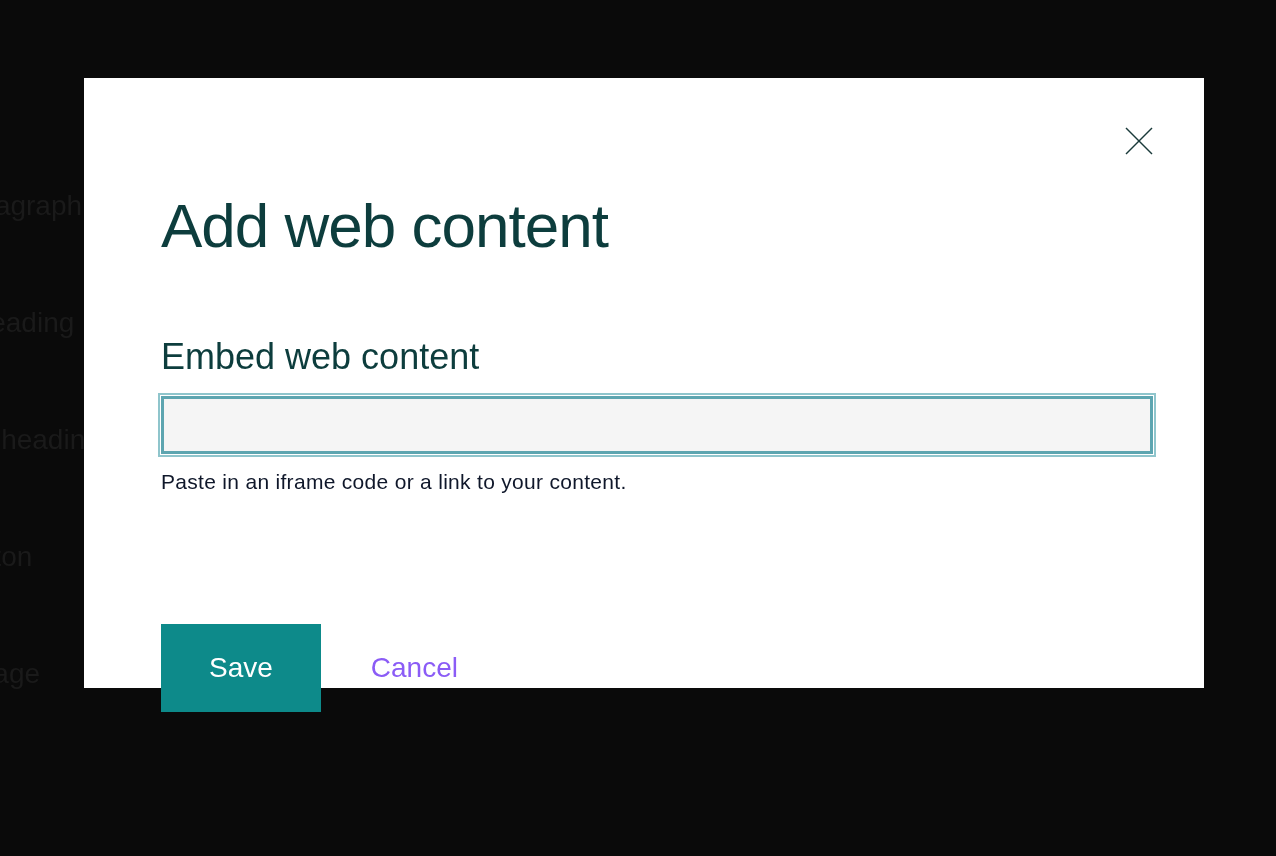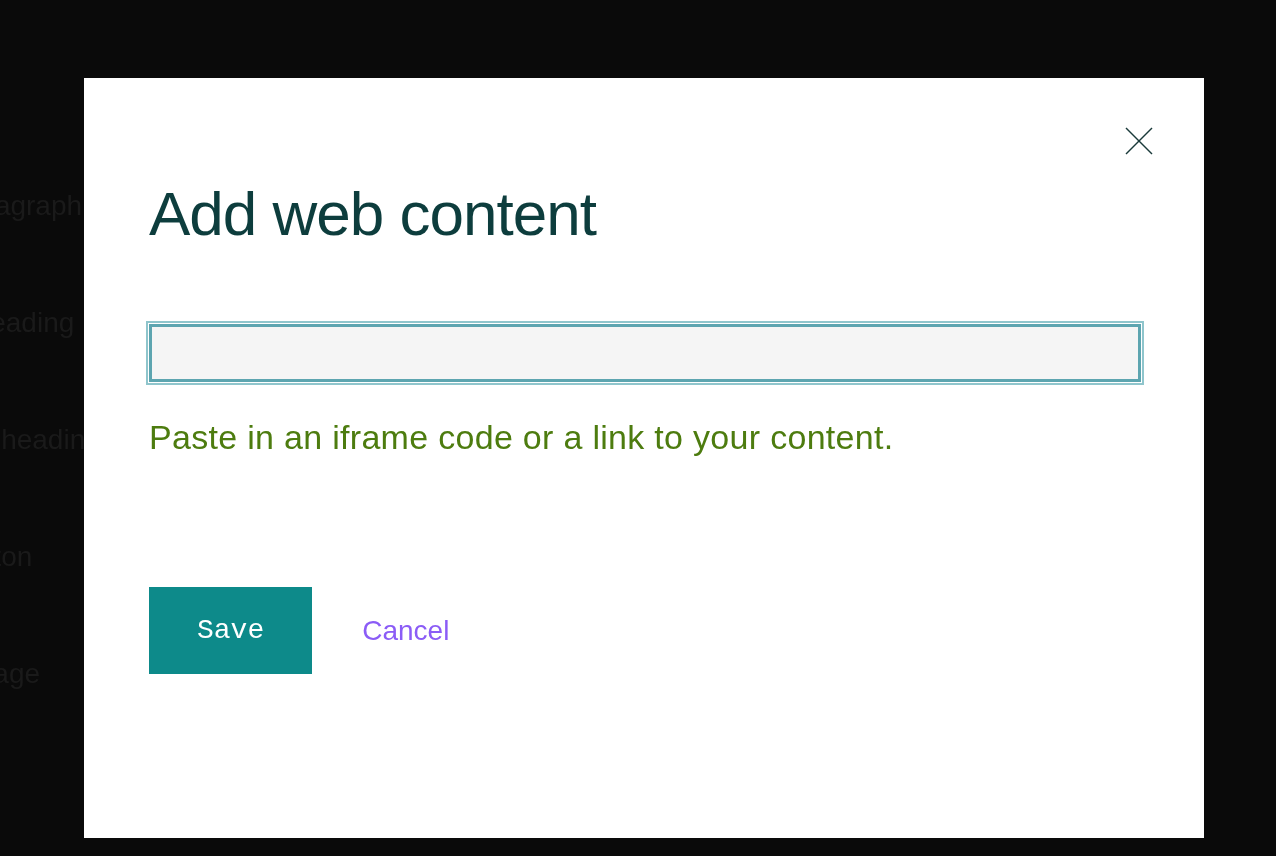--- a/index.html
+++ b/index.html
@@ -32,23 +32,23 @@
     
     .bg-item:first-child {
       margin-top: 190px;
     }
     
     .modal {
       position: absolute;
       left: 84px;
       top: 78px;
       width: 1120px;
-      height: 760px;
+      height: 610px;
       background: #ffffff;
-      padding: 0;
+      padding: 12px;
     }
     
     .close-icon {
       position: absolute;
       top: 48px;
       right: 50px;
       width: 30px;
       height: 30px;
       cursor: pointer;
       color: #1a3a3a;
@@ -84,43 +84,43 @@
       background: #f5f5f5;
       border: 3px solid #5da5b0;
       outline: 2px solid #8fc5cc;
       outline-offset: 1px;
       font-size: 20px;
       padding: 0 12px;
       color: #333;
     }
     
     .field-hint {
-      font-size: 34px;
+      font-size: 21px;
       font-weight: 400;
-      color: #4d7c0f;
-      margin-top: 36px;
+      color: #0f172a;
+      margin-top: 16px;
       letter-spacing: 0.3px;
     }
     
     .button-row {
       margin-top: 130px;
       display: flex;
       align-items: center;
       gap: 50px;
     }
     
     .save-button {
       background: #0d8a8a;
       color: #ffffff;
       border: none;
       font-size: 28px;
       font-weight: 500;
       padding: 28px 48px;
       cursor: pointer;
-      font-family: Liberation Mono, monospace;
+      font-family: Liberation Sans, sans-serif;
     }
     
     .cancel-button {
       background: transparent;
       color: #8b5cf6;
       border: none;
       font-size: 28px;
       font-weight: 400;
       cursor: pointer;
       font-family: inherit;
@@ -141,20 +141,21 @@
   <div class="close-icon">
     <svg viewBox="0 0 30 30" xmlns="http://www.w3.org/2000/svg">
       <line x1="2" y1="2" x2="28" y2="28" stroke="currentColor" stroke-width="1.5"></line>
       <line x1="28" y1="2" x2="2" y2="28" stroke="currentColor" stroke-width="1.5"></line>
     </svg>
   </div>
 
   <div class="modal-content">
     <h1 class="modal-title">Add web content</h1>
     
+    <div class="field-label">Embed web content</div>
     
     <input type="text" class="embed-input" value="" style="">
     
     <div class="field-hint">Paste in an iframe code or a link to your content.</div>
     
     <div class="button-row">
       <button class="save-button">Save</button>
       <button class="cancel-button">Cancel</button>
     </div>
   </div>

